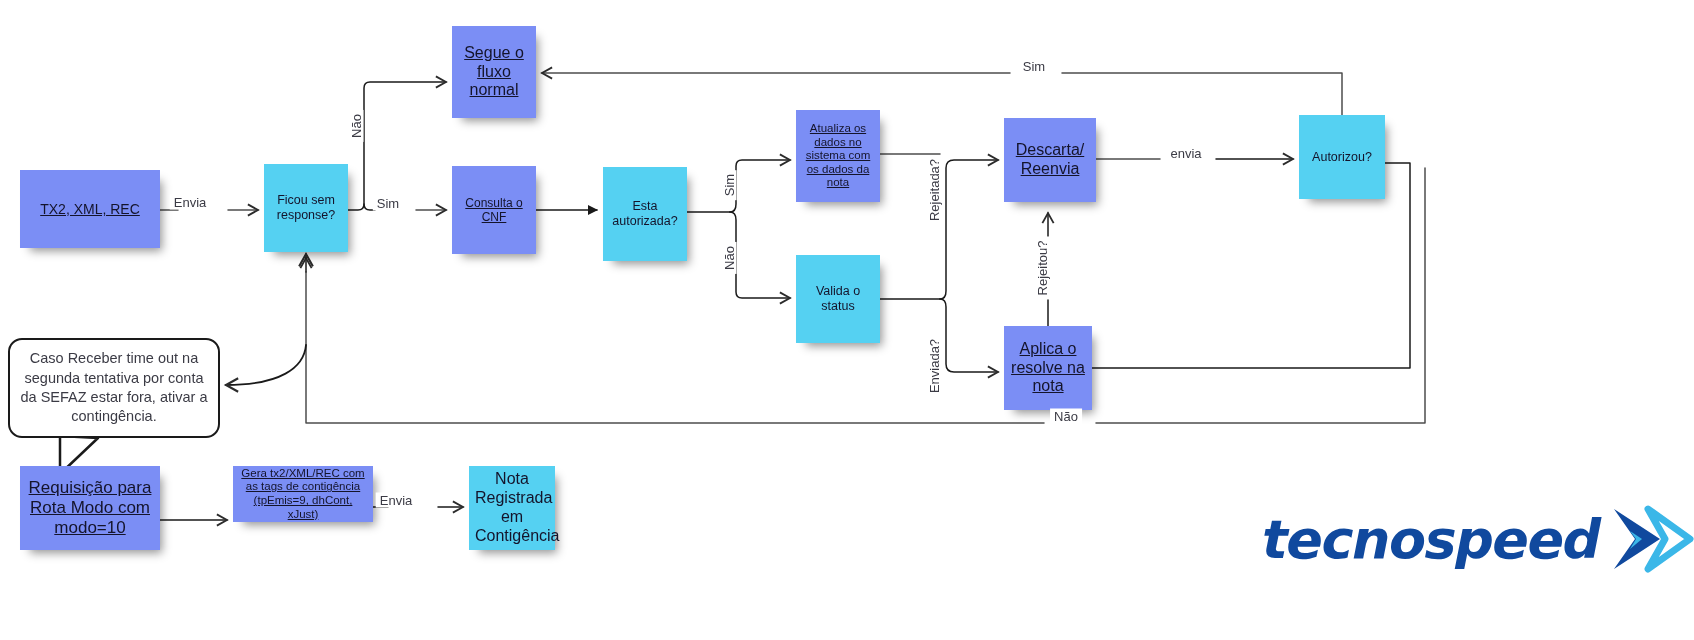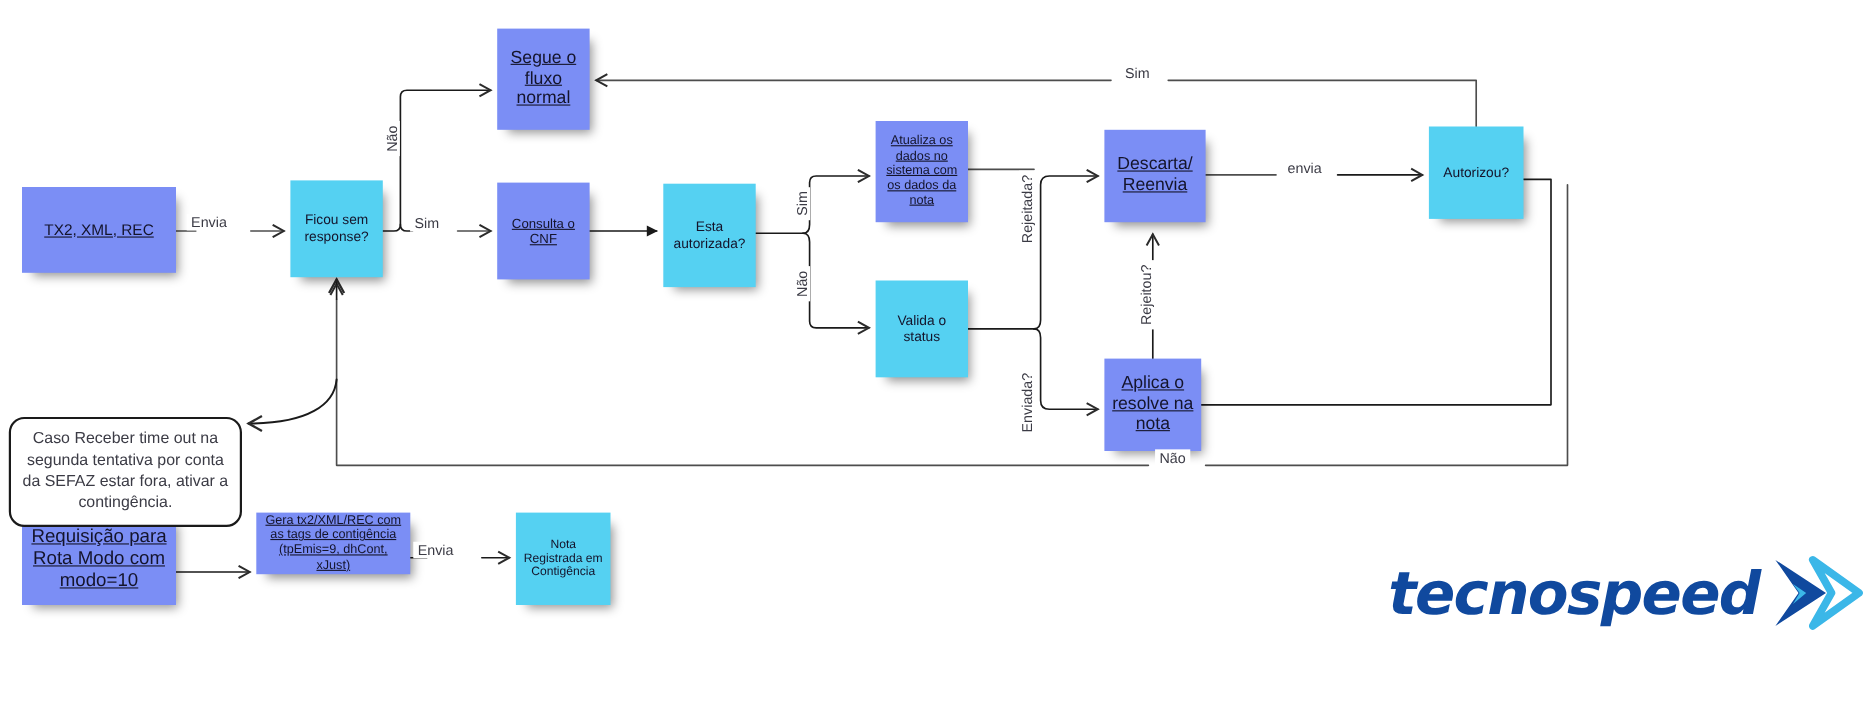--- a/index.html
+++ b/index.html
@@ -51,21 +51,20 @@
     border:2.5px solid #1a1a1a;
     border-radius:14px;
     background:#ffffff;
     color:#3b3b45;
     font-size:14.5px;
     line-height:1.34;
     text-align:center;
     display:flex;align-items:center;justify-content:center;
     padding:6px 8px;
     z-index:5;
-    margin-top:41px;
   }
 
   .logo{
     position:absolute;
     z-index:6;
     display:flex;align-items:center;
   }
   .logo-text{
     font-family:"DejaVu Sans","Liberation Sans",sans-serif;
     font-weight:700;
@@ -176,21 +175,21 @@
     </div>
   <div class="node cyan" id="n9" style="left: 1299px; top: 115px; width: 86px; height: 84px; font-size: 12.5px;">
       <span>Autorizou?</span>
     </div>
   <div class="node blue" id="n10" style="left: 20px; top: 466px; width: 140px; height: 84px; font-size: 17px;">
       <span>Requisição para Rota Modo com modo=10</span>
     </div>
   <div class="node blue" id="n11" style="left: 233px; top: 466px; width: 140px; height: 56px; font-size: 11.5px;">
       <span>Gera tx2/XML/REC com as tags de contigência (tpEmis=9, dhCont, xJust)</span>
     </div>
-  <div class="node cyan" id="n12" style="left: 469px; top: 466px; width: 86px; height: 84px; font-size: 11px;">
+  <div class="node cyan" id="n12" style="left: 469px; top: 466px; width: 86px; height: 84px; font-size: 16px;">
       <span>Nota Registrada em Contigência</span>
     </div>
 
   <div class="edge-label" id="e0" style="left: 190px; top: 202px; transform: translate(-50%, -50%);">Envia</div>
   <div class="edge-label vert" id="e1" style="left: 356px; top: 126px; transform: translate(-50%, -50%) rotate(-90deg);">Não</div>
   <div class="edge-label" id="e2" style="left: 388px; top: 203px; transform: translate(-50%, -50%);">Sim</div>
   <div class="edge-label vert" id="e3" style="left: 729px; top: 185px; transform: translate(-50%, -50%) rotate(-90deg);">Sim</div>
   <div class="edge-label vert" id="e4" style="left: 729px; top: 258px; transform: translate(-50%, -50%) rotate(-90deg);">Não</div>
   <div class="edge-label vert" id="e5" style="left: 934px; top: 190px; transform: translate(-50%, -50%) rotate(-90deg);">Rejeitada?</div>
   <div class="edge-label vert" id="e6" style="left: 934px; top: 366px; transform: translate(-50%, -50%) rotate(-90deg);">Enviada?</div>

